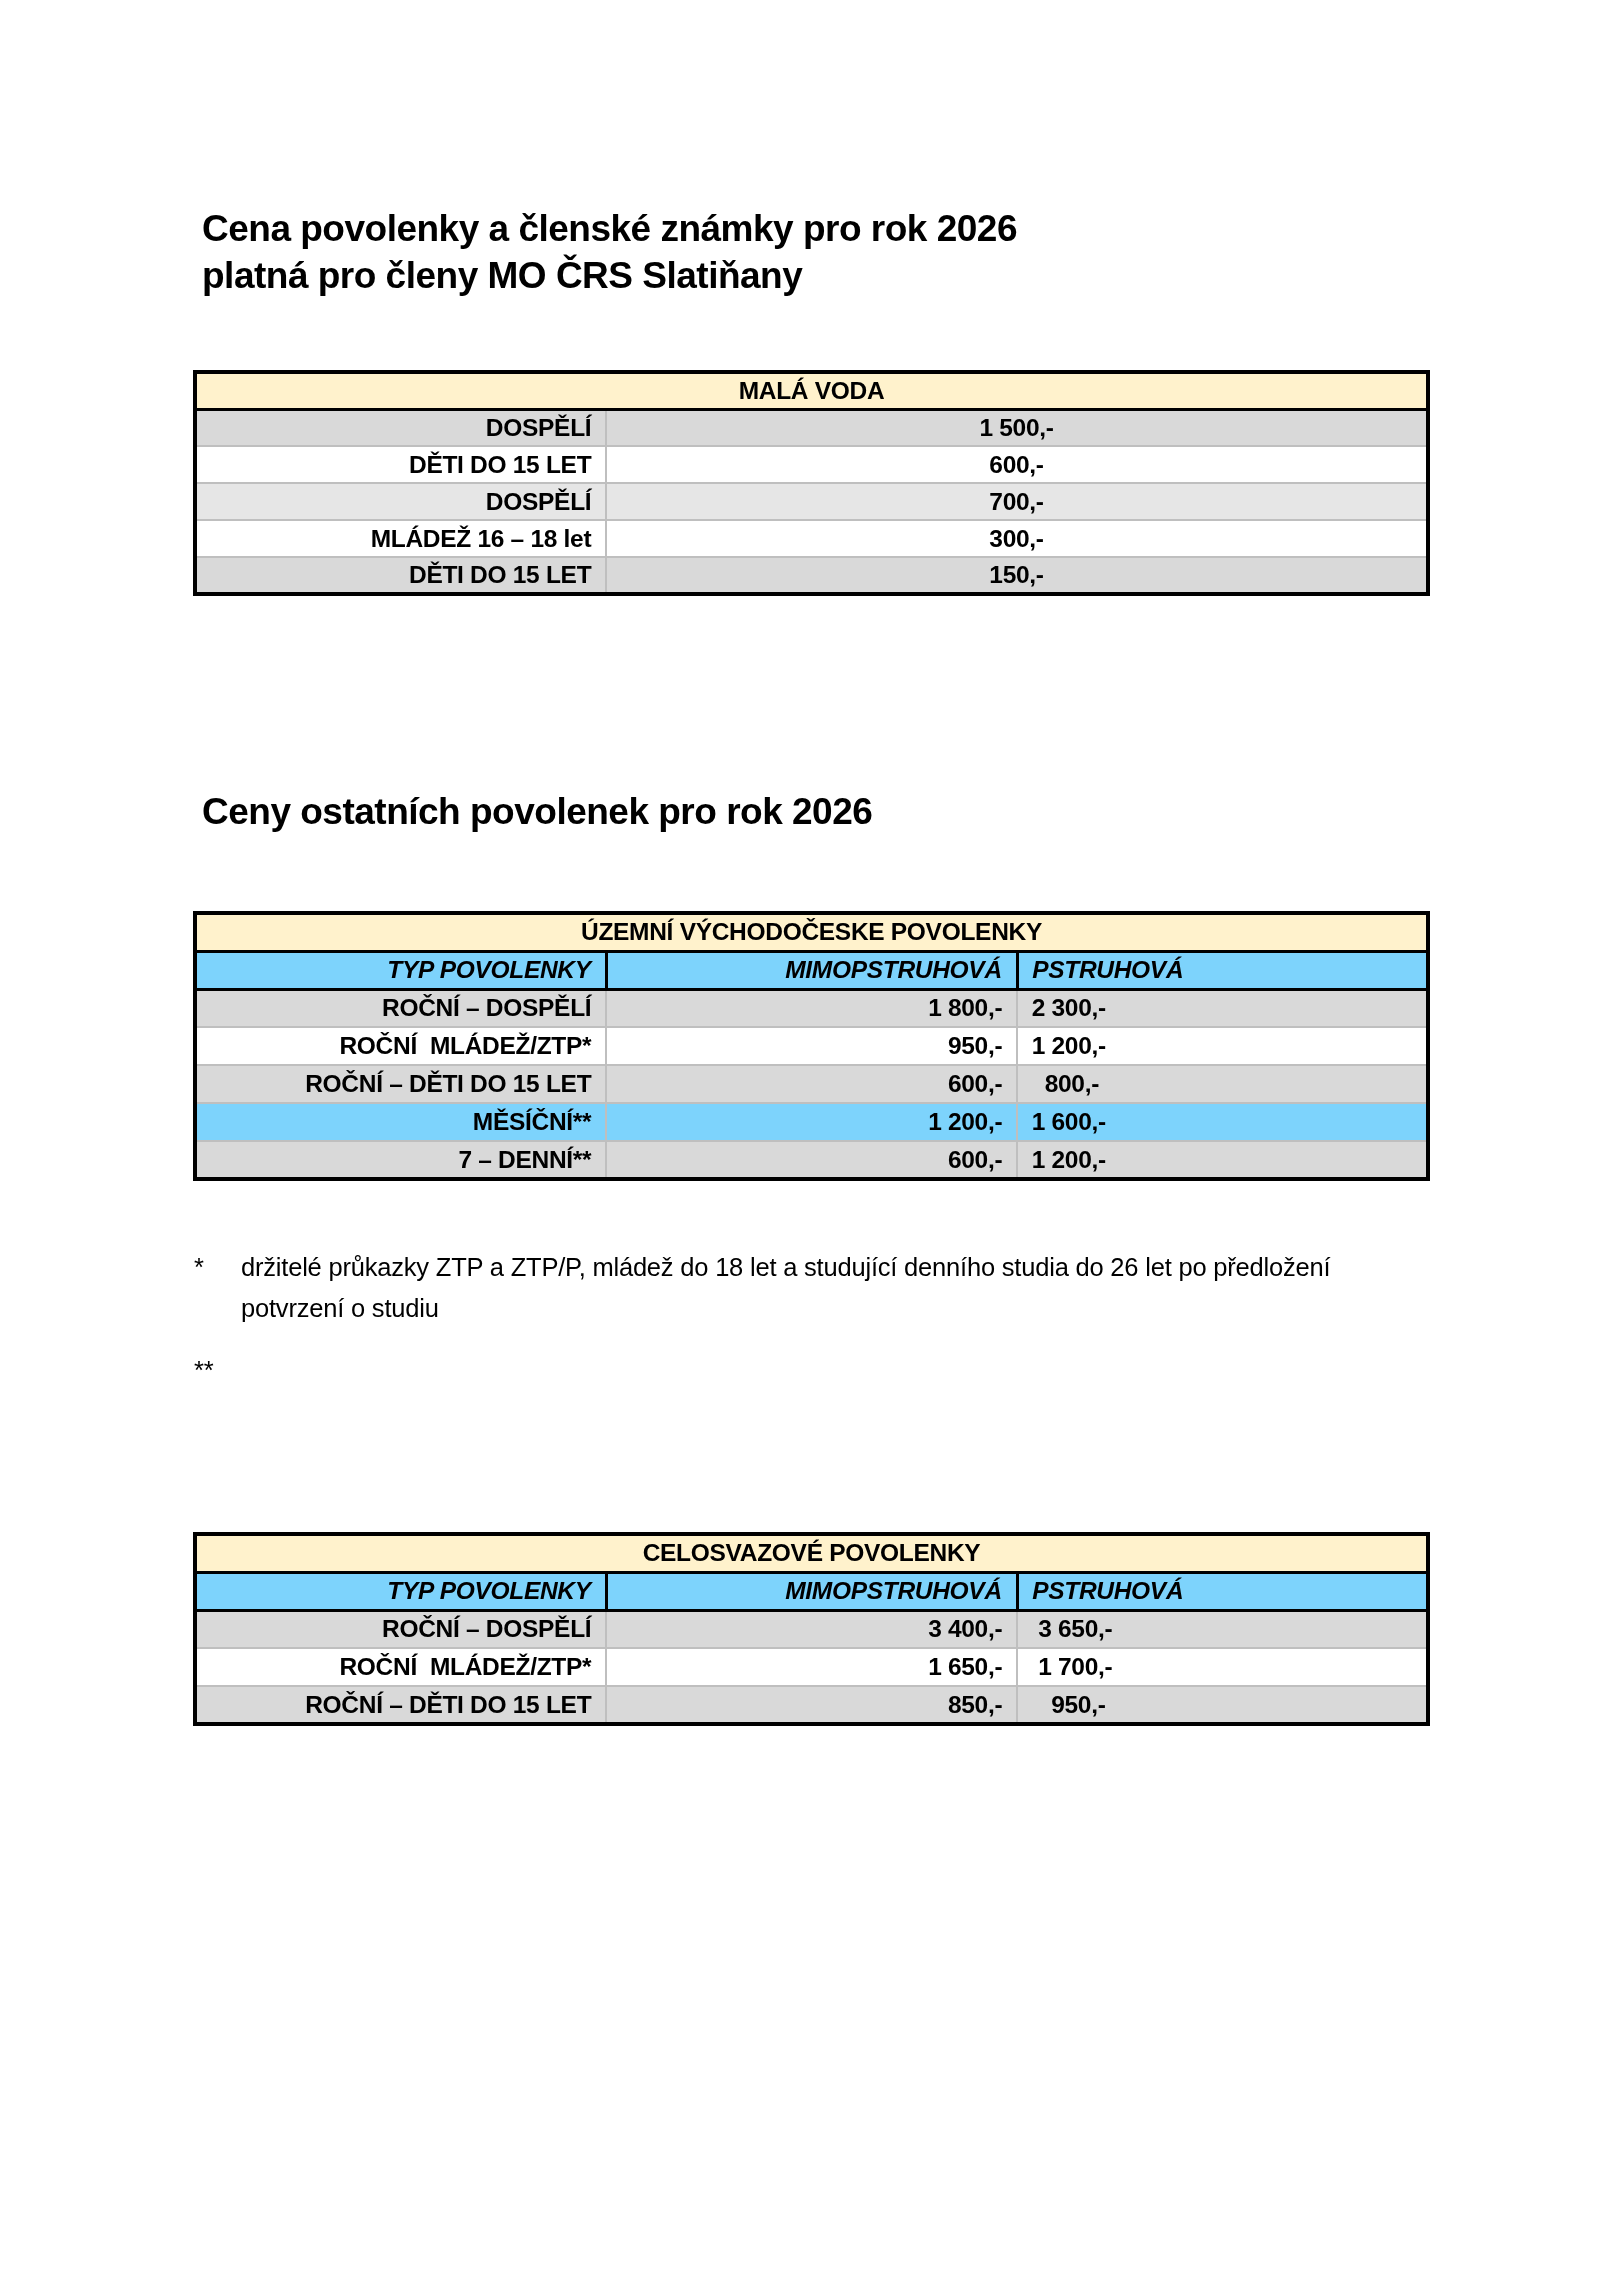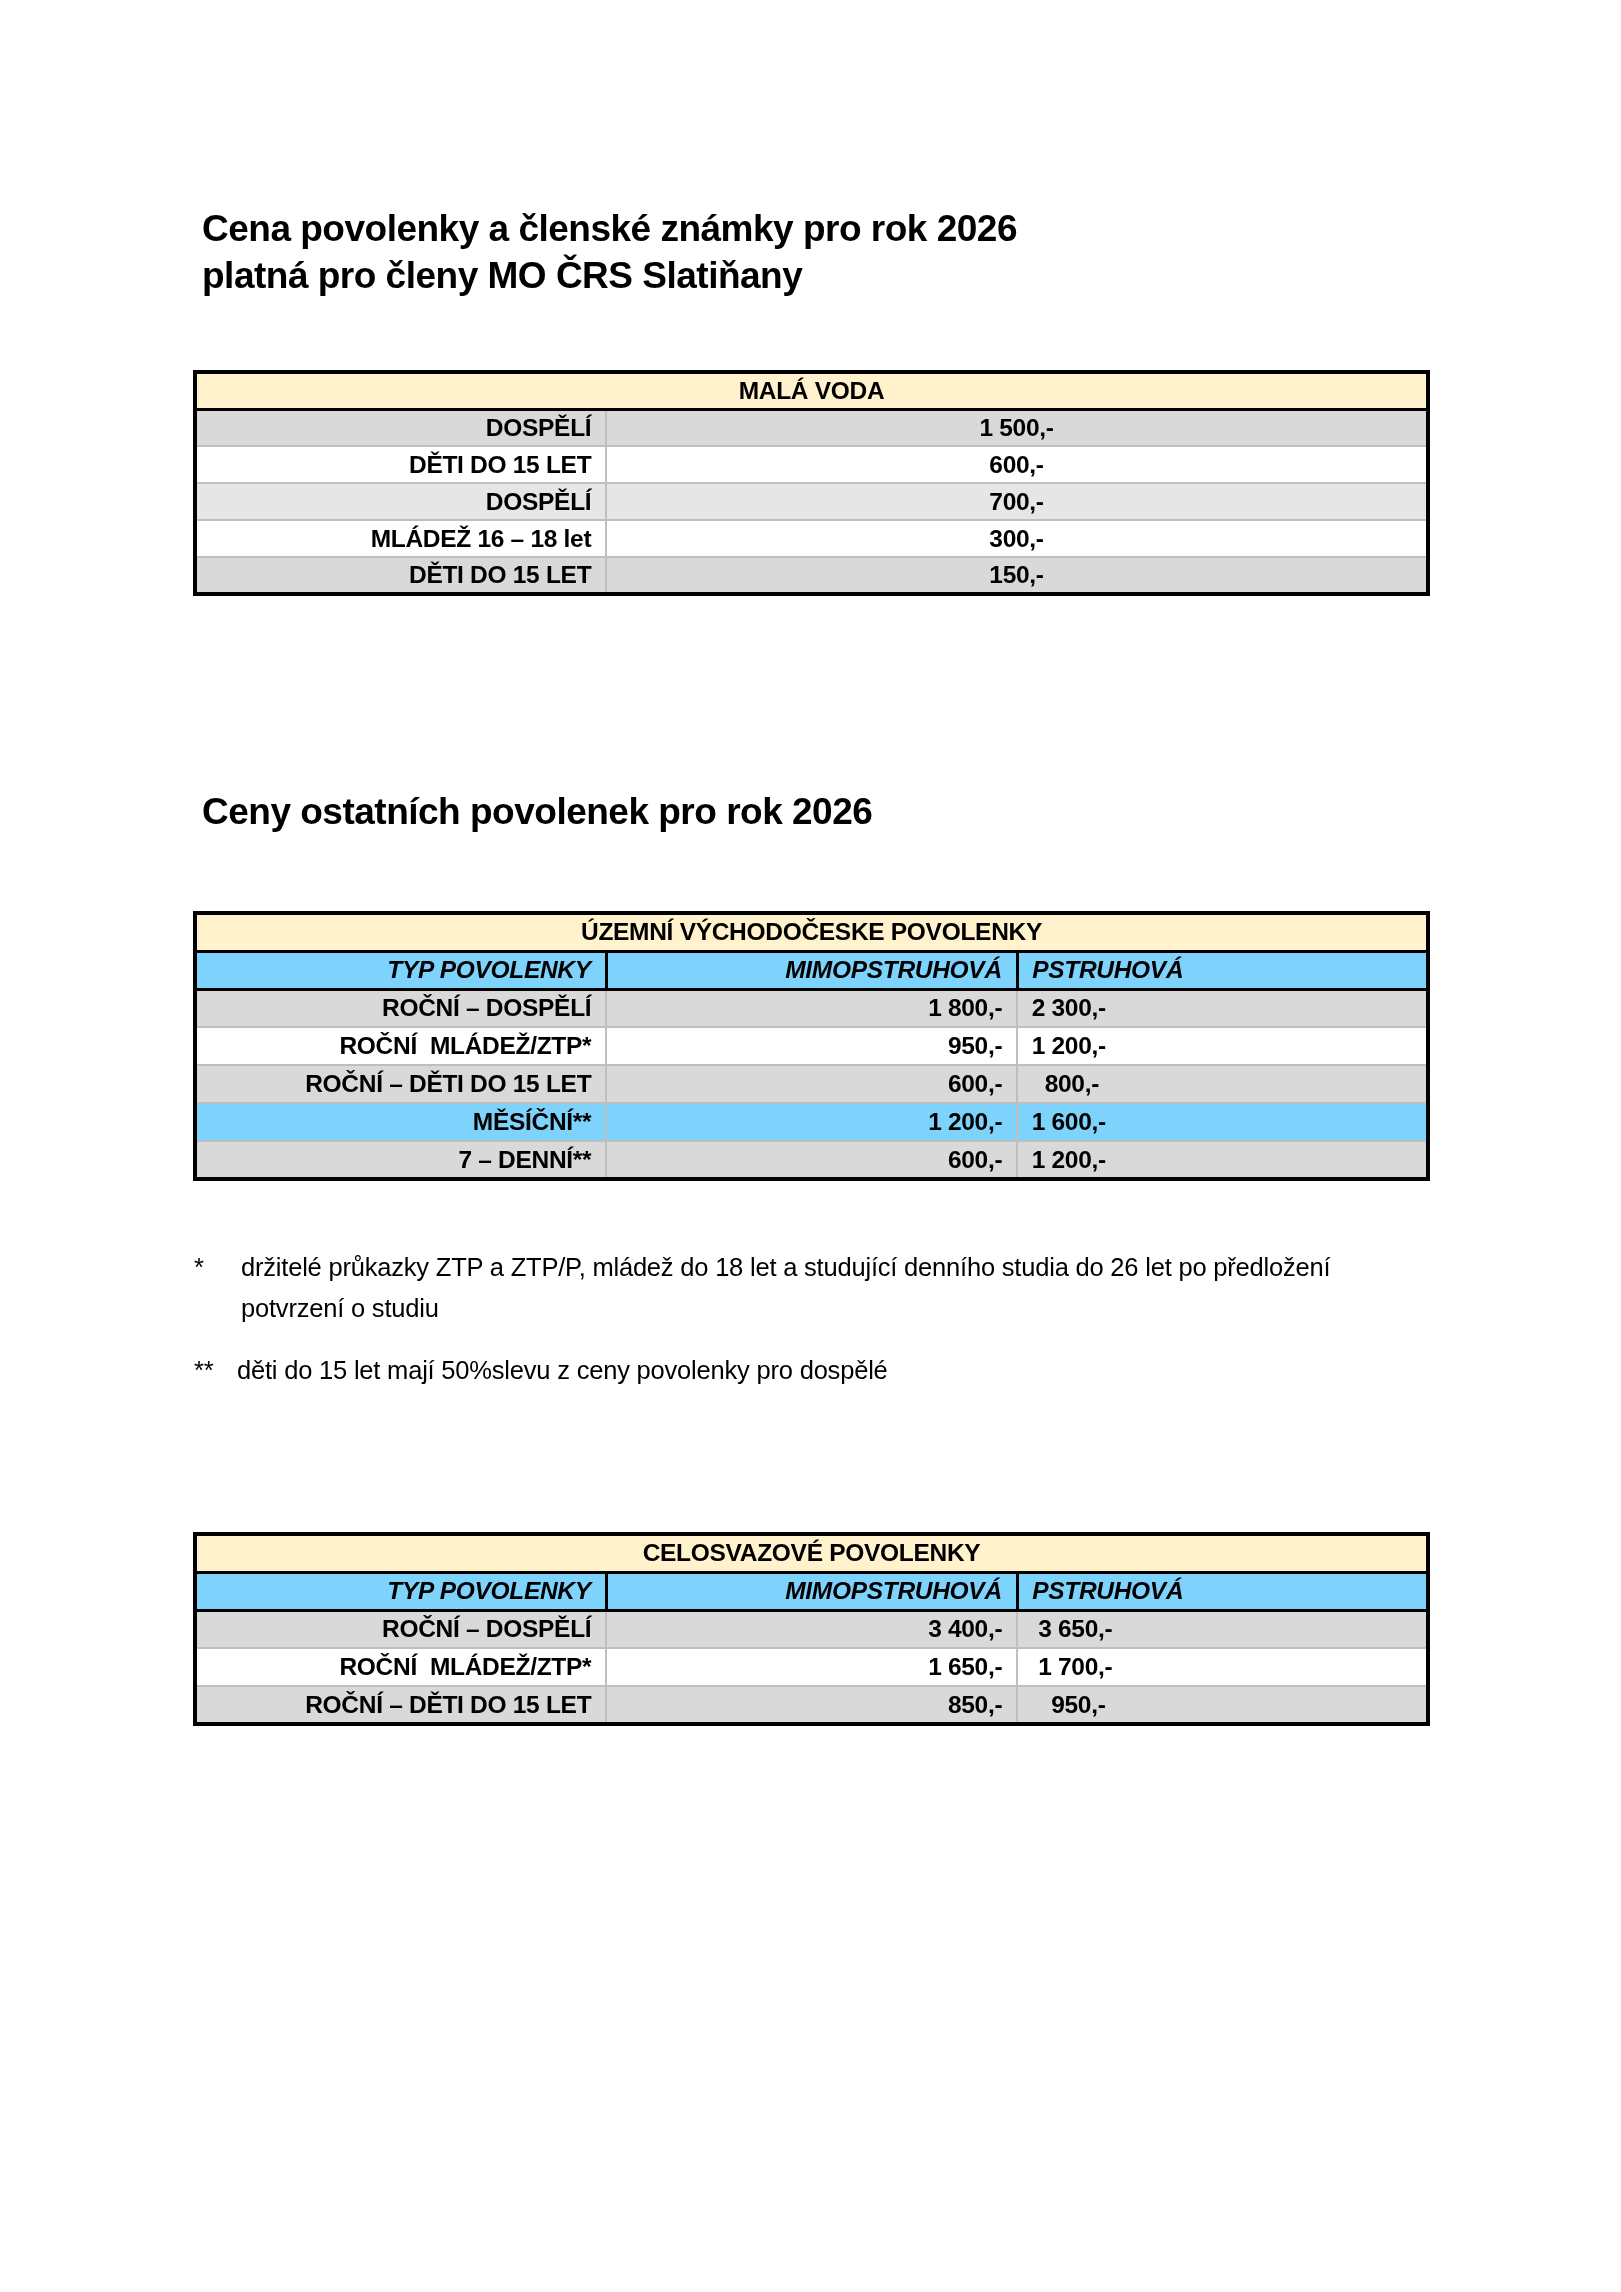--- a/index.html
+++ b/index.html
@@ -145,21 +145,20 @@
 
 <div class="notes" id="note1">
   <div class="note">
     <span class="mark">*</span>
     <span>držitelé průkazky ZTP a ZTP/P, mládež do 18 let a studující denního studia do 26 let po předložení potvrzení o studiu</span>
   </div>
 </div>
 <div class="notes" id="note2">
   <div class="note">
     <span class="mark">**</span>
-    <span>děti do 15 let mají 50%slevu z ceny povolenky pro dospělé</span>
   </div>
 </div>
 
 <table class="price" id="tbl3">
   <colgroup>
       <col style="width:411px">
       <col style="width:411px">
       <col>
     </colgroup>
   <tbody>

